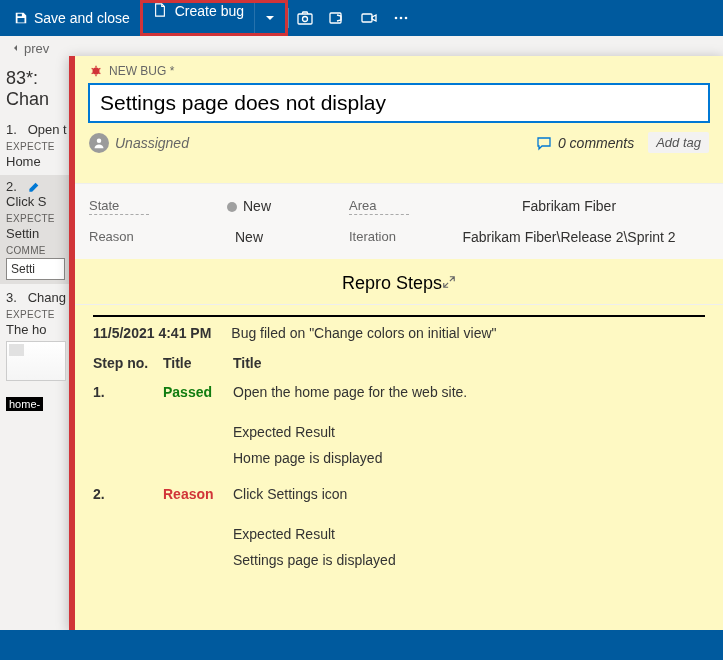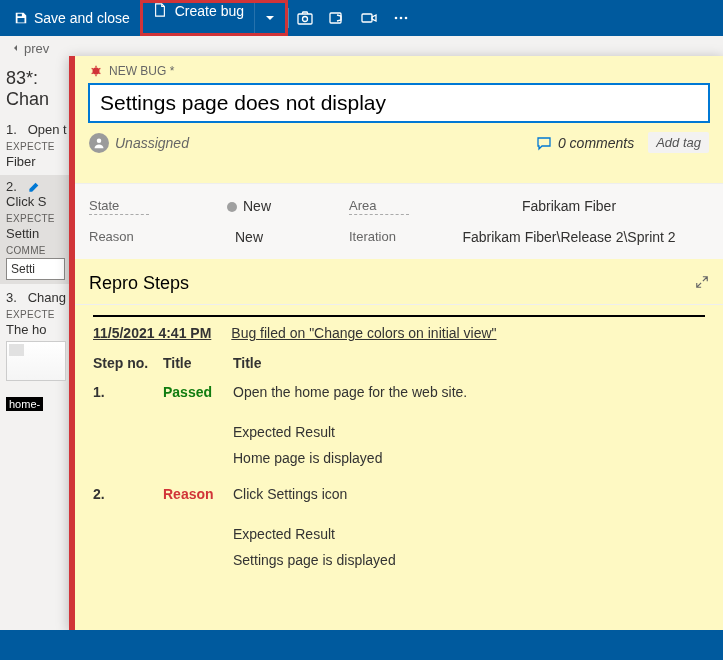--- a/index.html
+++ b/index.html
@@ -60,24 +60,24 @@
     .right-meta { display: flex; align-items: center; gap: 14px; font-size: 14px; color: #333; }
     .comments { display: flex; align-items: center; gap: 6px; }
     .add-tag { background: #f3f2f1; padding: 3px 8px; color: #555; font-size: 13px; border-radius: 2px; cursor:pointer; }
 
     .fields { background: #f8f7f6; border-top: 1px solid #eee; padding: 14px 14px; display: grid; grid-template-columns: 60px 160px 60px 1fr; gap: 14px 20px; font-size: 14px; margin-top: 20px; }
     .field-label { color: #666; font-size: 13px; }
     .field-val { color: #323130; text-align: center; }
     .state-dot { display:inline-block; width:10px; height:10px; border-radius:50%; background:#a0a0a0; margin-right:6px; vertical-align:middle;}
     .dotted { border-bottom: 1px dashed #aaa; padding-bottom:1px; }
 
-    .section-title { font-size: 18px; font-weight: 400; padding: 14px 14px 10px 14px; display:flex; justify-content:space-between; border-bottom: 1px solid #eee; }
+    .section-title { font-size: 18px; font-weight: 400; padding: 14px 14px 10px 14px; display:flex; justify-content:center; border-bottom: 1px solid #eee; }
     .repro-body { padding: 10px 18px; font-size: 14px; color: #333; overflow-y:auto; flex:1;}
     .repro-hr { height: 2px; background: #000; margin-bottom: 8px; }
-    .repro-meta { display: flex; gap: 20px; margin-bottom: 14px; text-decoration: underline; }
+    .repro-meta { display: flex; gap: 20px; margin-bottom: 14px; }
     .repro-ts { font-weight: 600; }
     .repro-table-header { display: grid; grid-template-columns: 70px 70px 1fr; font-weight: 600; border-bottom: 1px solid transparent; padding-bottom: 4px; }
     .repro-row { display: grid; grid-template-columns: 70px 70px 1fr; padding-top: 8px; }
     .passed { color: #107c10; font-weight: 600; }
     .failed { color: #d13438; font-weight: 600; }
     .step-body p { margin-top: 10px; }
     .step-body p:first-child { margin-top: 0; }
 
     .bottom-bar { position:absolute; bottom:0; left:0; right:0; height:30px; background:#005a9e; }
 
@@ -147,21 +147,21 @@
 
 <div class="main-area">
 
   <div class="left-column">
     <div class="left-title">83*: Chan</div>
 
     <div class="left-step">
       <span class="left-step-num">1.</span>
       <span>Open t</span>
       <div class="left-label">EXPECTE</div>
-      <div class="left-sub">Fiber</div>
+      <div class="left-sub">Home</div>
     </div>
 
     <div class="left-step left-active">
       <span class="left-step-num">2.</span>
       <svg width="11" height="11" viewBox="0 0 16 16" fill="#0078d4" style="vertical-align:middle">
           <path d="M11 1l4 4-9 9H2v-4l9-9z"></path>
         </svg>
       <span>Click S</span>
       <div class="left-label">EXPECTE</div>
       <div class="left-sub">Settin</div>

